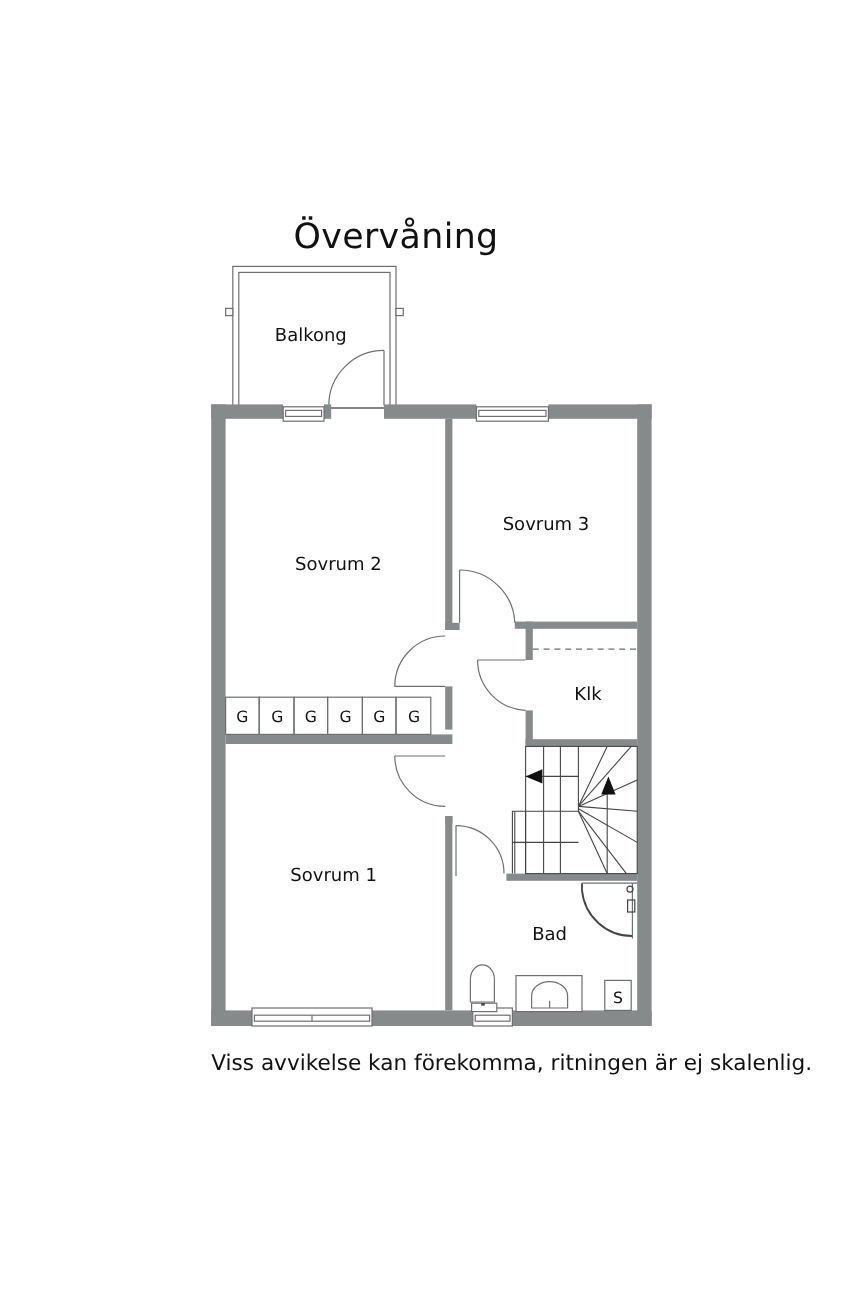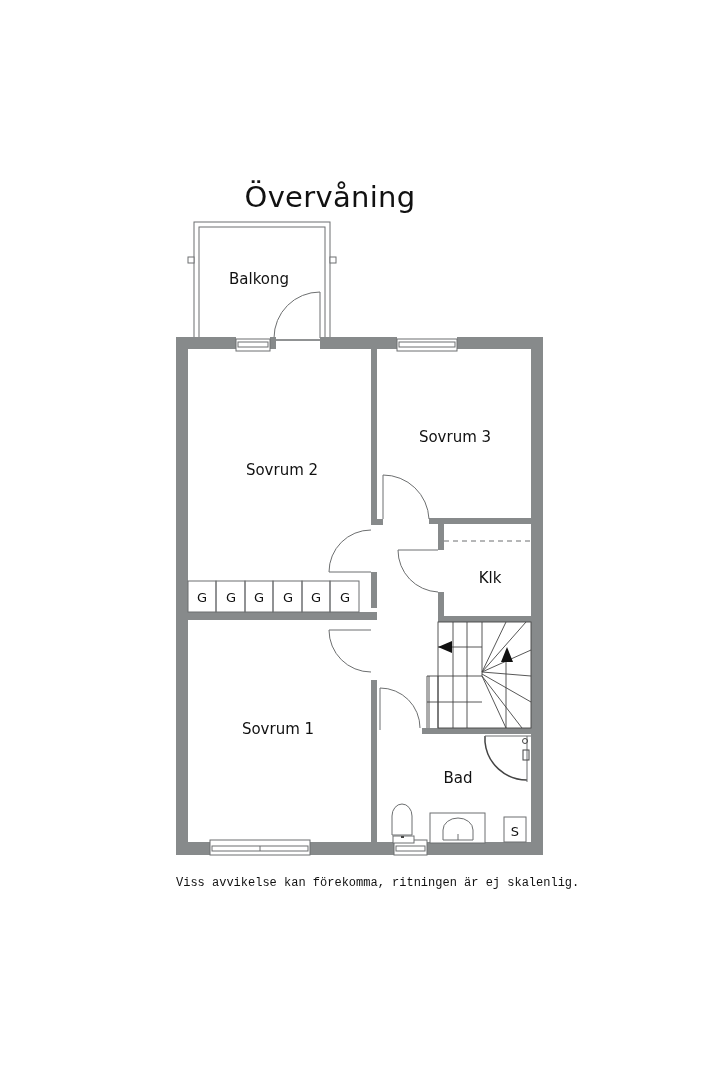--- a/index.html
+++ b/index.html
@@ -1,18 +1,18 @@
 <!DOCTYPE html>
 <html><head>
 <meta charset="utf-8">
 <style>
   html, body { margin:0; padding:0; background:#ffffff; }
   body { width:720px; height:1080px; position:relative; overflow:hidden; font-family:"DejaVu Sans", sans-serif; }
   .title { position:absolute; left:0; width:660px; top:180px; text-align:center; font-size:29px; color:#111; letter-spacing:0.3px; }
-  .note { position:absolute; left:176px; top:876px; font-size:12px; color:#111;font-family:Liberation Mono, monospace; }
+  .note { position:absolute; left:176px; top:876px; font-size:18px; color:#111; }
   svg { position:absolute; left:0; top:0; }
   .lbl { font-family:"DejaVu Sans", sans-serif; font-size:15px; fill:#111; text-anchor:middle; }
   .glbl { font-family:"DejaVu Sans", sans-serif; font-size:13px; fill:#111; text-anchor:middle; }
   .wall { fill:#878a8b; }
   .door { fill:none; stroke:#6d6f70; stroke-width:1; }
   .stair { fill:none; stroke:#444; stroke-width:0.9; }
 </style>
 </head>
 <body>
 

